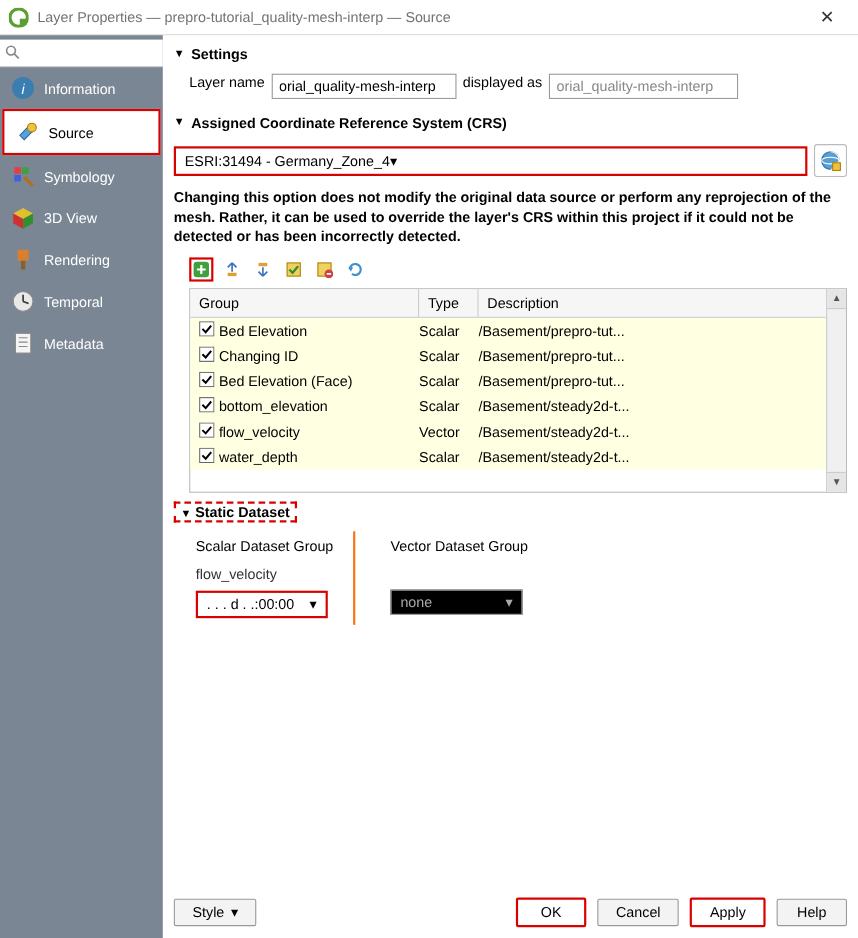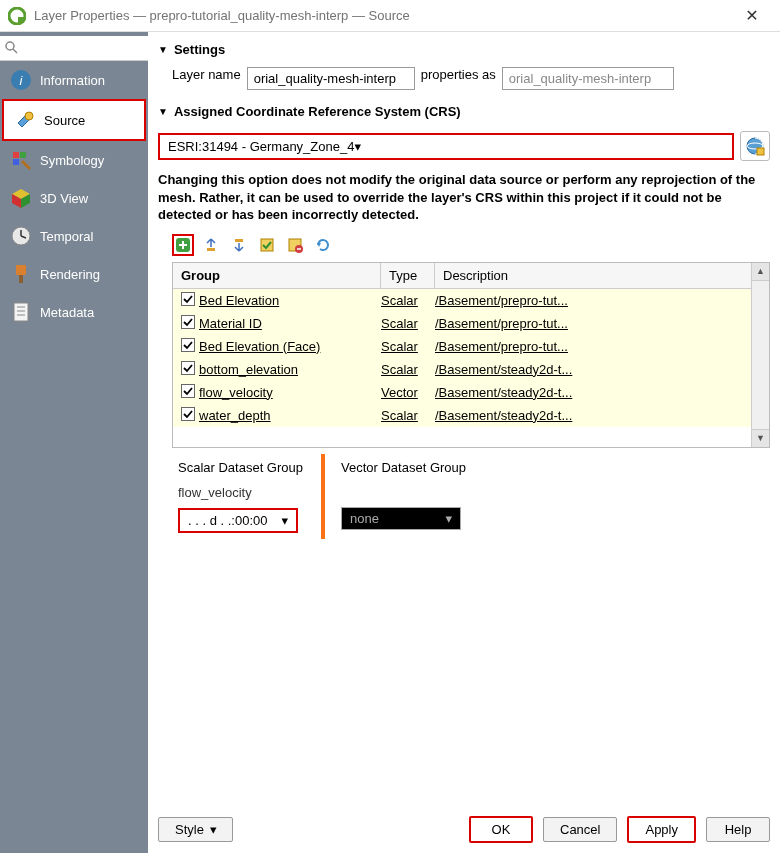--- a/index.html
+++ b/index.html
@@ -43,37 +43,37 @@
 
 .toolbar { display: flex; gap: 6px; margin: 0 0 6px 14px; align-items: center; }
 .tool-btn { width: 22px; height: 22px; display: flex; align-items: center; justify-content: center; cursor: pointer; }
 .tool-btn.add { border: 2px solid #d90000; }
 
 .datasets { margin: 0 0 6px 14px; border: 1px solid #bbb; position: relative; }
 .datasets-scroll { position: absolute; right: 0; top: 0; bottom: 0; width: 18px; background: #f0f0f0; border-left: 1px solid #ccc; }
 .ds-head { display: flex; background: #f6f6f6; border-bottom: 1px solid #ccc; }
 .ds-head div { padding: 5px 8px; border-right: 1px solid #ccc; }
 .ds-body { background: #ffffe1; }
-.ds-row { display: flex; padding: 3px 8px; align-items: center; text-decoration: underline; }
+.ds-row { display: flex; padding: 3px 8px; align-items: center; }
 .ds-row .chk { width: 18px; }
 .ds-row .name { flex: 0 0 182px; }
 .ds-row .type { flex: 0 0 54px; }
 .ds-row .desc { flex: 1; white-space: nowrap; overflow: hidden; text-overflow: ellipsis; }
-.col-group { flex: 0 0 208px; font-weight: bold; }
+.col-group { flex: 0 0 208px; }
 .col-type { flex: 0 0 54px; }
 .col-desc { flex: 1; }
 
 .static-opt { display: flex; align-items: center; gap: 8px; margin: 10px 0 10px 14px; }
 .chkbox { width: 14px; height: 14px; border: 1px solid #888; background: #fff; }
 
 .static-header { margin: 2px 0 8px 0; }
 
 .static-panels { display: flex; gap: 0; margin-left: 14px; }
 .static-panel { padding: 6px 18px 6px 6px; }
-.static-panel + .static-panel { border-left: 4px solid #f97316; padding-left: 16px; }
+.static-panel + .static-panel { border-left: 2px solid #f97316; padding-left: 32px; }
 .static-panel .lbl { margin-bottom: 10px; }
 .static-panel .val { margin-bottom: 8px; color: #333; }
 .dd { border: 1px solid #aaa; padding: 3px 8px; display: inline-flex; align-items: center; gap: 8px; background: #000000; cursor: pointer; min-width: 120px; justify-content: space-between; }
 .dd.red { border: 2px solid #d90000; background: #fff; }
 .dd.disabled { color: #aaa; }
 
 .btn-row { margin-top: auto; display: flex; gap: 10px; padding-top: 14px; align-items: center; }
 .btn-row .spacer { flex: 1; }
 .btn { border: 1px solid #999; background: #f3f3f3; padding: 4px 16px; cursor: pointer; border-radius: 2px; min-width: 64px; text-align: center; }
 .btn.red { border: 2px solid #d90000; background: #fff; }
@@ -142,35 +142,35 @@
             <polygon points="11,2 20,7 11,12 2,7" fill="#e0c030"></polygon>
             <polygon points="2,7 11,12 11,21 2,16" fill="#d03030"></polygon>
             <polygon points="20,7 11,12 11,21 20,16" fill="#309030"></polygon>
           </svg>
         </span>
       <span>3D View</span>
     </div>
     <div class="nav-item">
       <span class="icon">
           <svg width="22" height="22">
+            <rect x="6" y="2" width="10" height="10" fill="#d88030"></rect>
+            <rect x="9" y="12" width="4" height="8" fill="#8a6030"></rect>
+          </svg>
+        </span>
+      <span>Rendering</span>
+    </div>
+    <div class="nav-item">
+      <span class="icon">
+          <svg width="22" height="22">
             <circle cx="11" cy="11" r="9" fill="#e8e8e8" stroke="#888"></circle>
             <line x1="11" y1="11" x2="11" y2="5" stroke="#333" stroke-width="1.5"></line>
             <line x1="11" y1="11" x2="16" y2="13" stroke="#333" stroke-width="1.5"></line>
           </svg>
         </span>
       <span>Temporal</span>
-    </div>
-    <div class="nav-item">
-      <span class="icon">
-          <svg width="22" height="22">
-            <rect x="6" y="2" width="10" height="10" fill="#d88030"></rect>
-            <rect x="9" y="12" width="4" height="8" fill="#8a6030"></rect>
-          </svg>
-        </span>
-      <span>Rendering</span>
     </div>
     <div class="nav-item">
       <span class="icon">
           <svg width="22" height="22">
             <rect x="4" y="2" width="14" height="18" fill="#f4f4f4" stroke="#888"></rect>
             <line x1="7" y1="6" x2="15" y2="6" stroke="#888"></line>
             <line x1="7" y1="10" x2="15" y2="10" stroke="#888"></line>
             <line x1="7" y1="14" x2="15" y2="14" stroke="#888"></line>
           </svg>
         </span>
@@ -181,21 +181,21 @@
   <div class="main">
 
     <div class="section-header">
       <span class="chev">▼</span>
       <span>Settings</span>
     </div>
 
     <div class="row">
       <span>Layer name</span>
       <input class="tinput" style="width: 168px;" value="orial_quality-mesh-interp">
-      <span>properties as</span>
+      <span>displayed as</span>
       <input class="tinput ro" style="width: 172px;" readonly="" value="orial_quality-mesh-interp">
     </div>
 
     <div class="section-header">
       <span class="chev">▼</span>
       <span>Assigned Coordinate Reference System (CRS)</span>
     </div>
 
     <div class="crs-row">
       <div class="crs-select">
@@ -270,21 +270,21 @@
               </svg></span>
             <span class="name">Bed Elevation</span>
             <span class="type">Scalar</span>
             <span class="desc">/Basement/prepro-tut...</span>
           </div>
           <div class="ds-row">
             <span class="chk"><svg width="14" height="14">
                 <rect x="0.5" y="0.5" width="13" height="13" fill="#fff" stroke="#666"></rect>
                 <path d="M3 7 L6 10 L11 4" stroke="#000" stroke-width="1.8" fill="none"></path>
               </svg></span>
-            <span class="name">Material ID</span>
+            <span class="name">Changing ID</span>
             <span class="type">Scalar</span>
             <span class="desc">/Basement/prepro-tut...</span>
           </div>
           <div class="ds-row">
             <span class="chk"><svg width="14" height="14">
                 <rect x="0.5" y="0.5" width="13" height="13" fill="#fff" stroke="#666"></rect>
                 <path d="M3 7 L6 10 L11 4" stroke="#000" stroke-width="1.8" fill="none"></path>
               </svg></span>
             <span class="name">Bed Elevation (Face)</span>
             <span class="type">Scalar</span>
@@ -318,20 +318,26 @@
             <span class="desc">/Basement/steady2d-t...</span>
           </div>
         </div>
       <div class="datasets-scroll">
         <div class="scroll-arrow">▲</div>
         <div class="scroll-arrow bottom">▼</div>
       </div>
     </div>
 
 
+    <div class="static-header">
+      <span class="dashed-red section-header" style="padding:0 4px;">
+        <span class="chev">▼</span>
+        <span style="font-weight:bold">Static Dataset</span>
+      </span>
+    </div>
 
     <div class="static-panels">
       <div class="static-panel">
         <div class="lbl">Scalar Dataset Group</div>
         <div class="val">flow_velocity</div>
         <div class="dd red">
           <span>. . . d . .:00:00</span>
           <span>▾</span>
         </div>
       </div>

